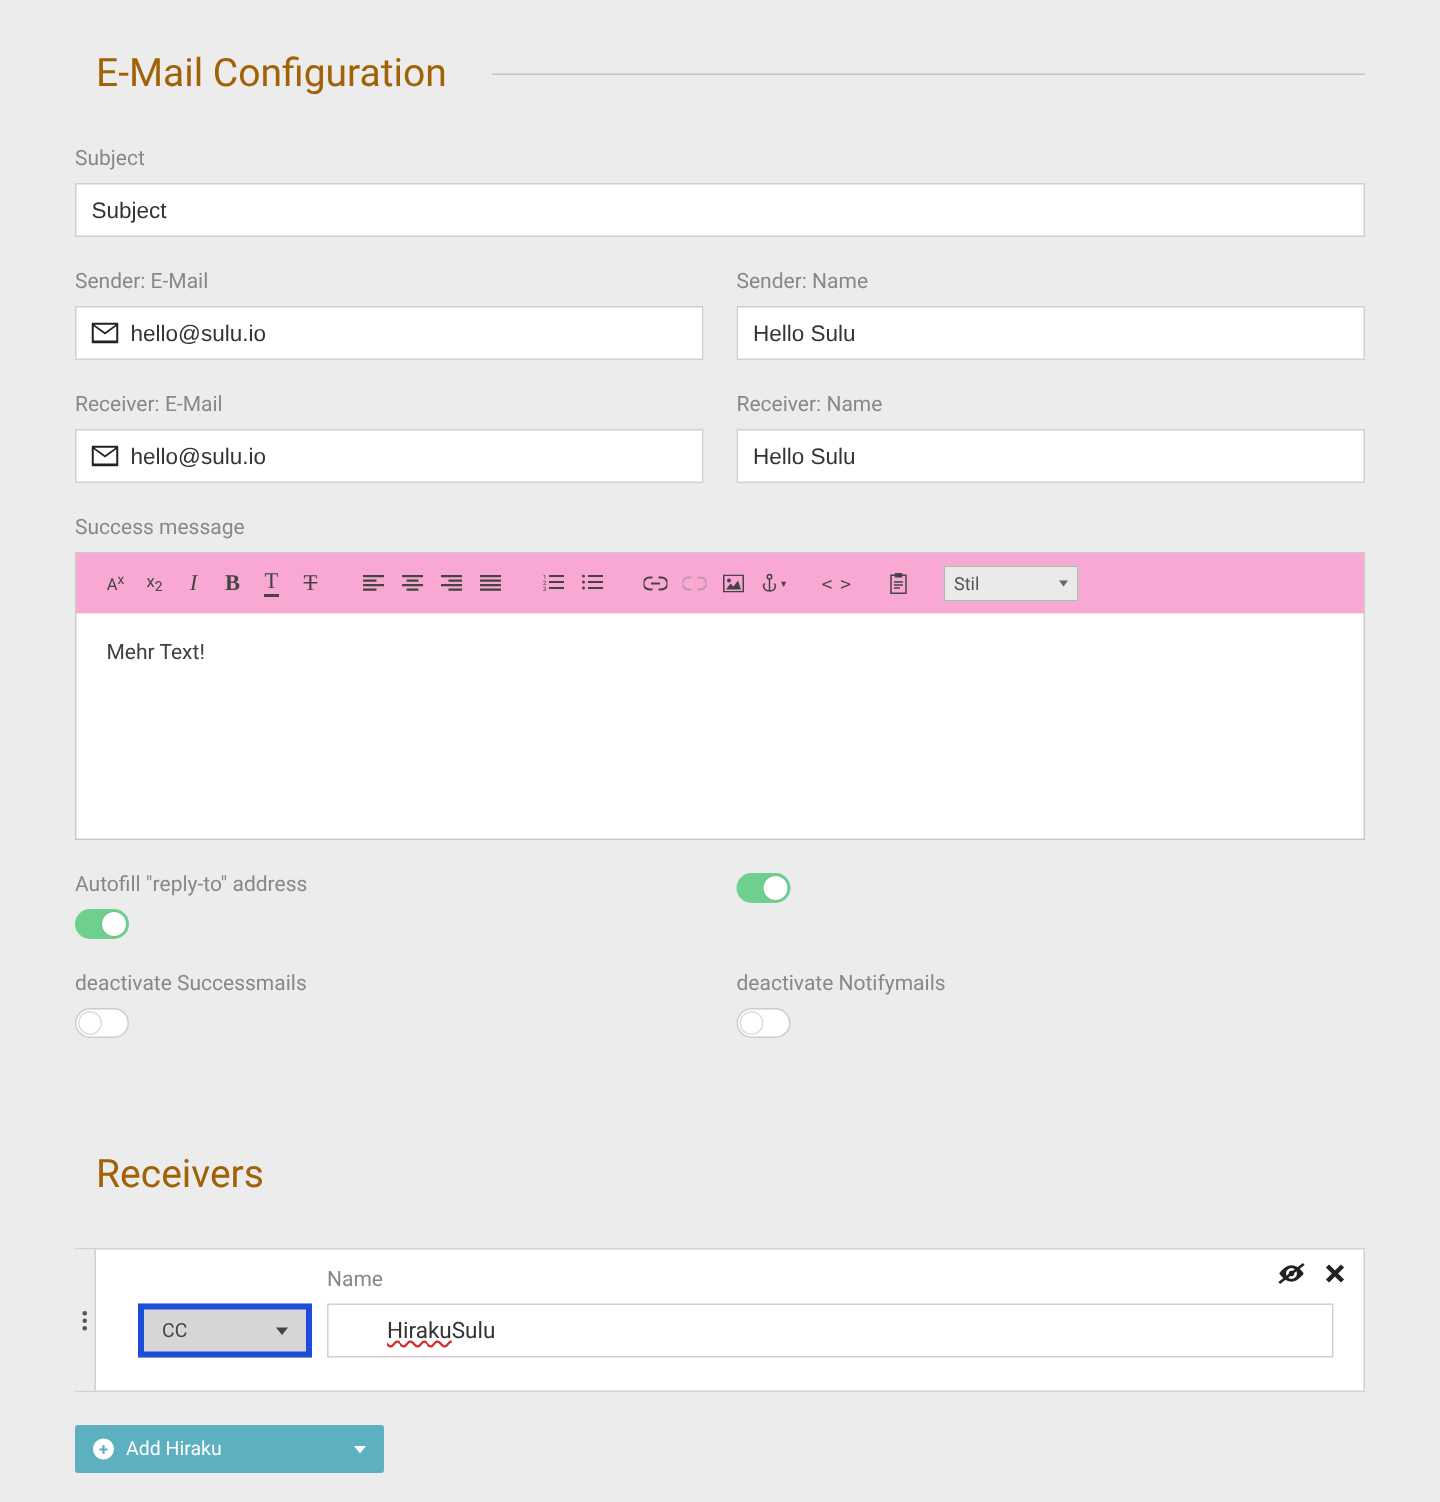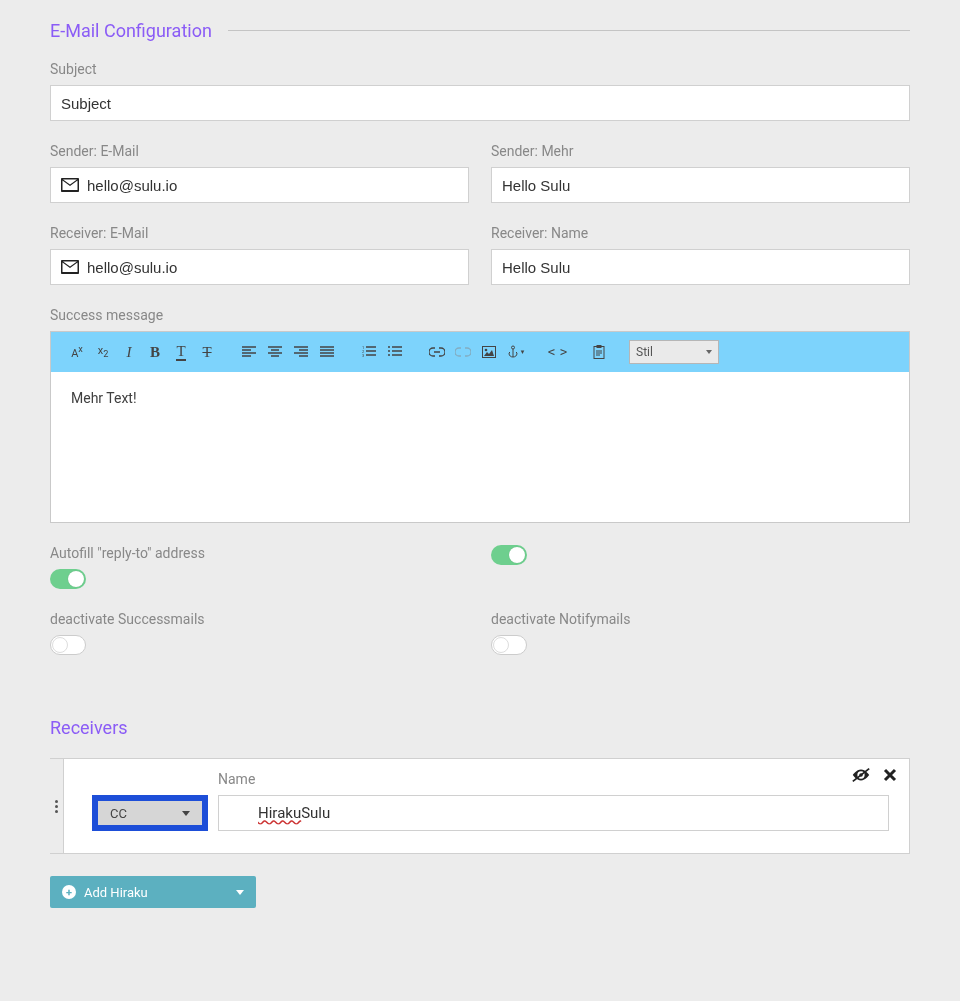--- a/index.html
+++ b/index.html
@@ -13,24 +13,24 @@
   .page {
     width: 960px;
     padding: 10px 50px 30px 50px;
   }
   .section-header {
     display: flex;
     align-items: center;
     margin: 10px 0 20px 0;
   }
   .section-title {
-    font-size: 18px;
+    font-size: 26px;
     font-weight: 400;
-    color: #8b5cf6;
-    margin: 0;
+    color: #a16207;
+    margin: 14px;
     padding-right: 16px;
   }
   .section-rule {
     flex: 1;
     height: 1px;
     background: #c4c4c4;
   }
   .label {
     color: #888;
     font-size: 14px;
@@ -78,21 +78,21 @@
   
   .editor {
     border: 1px solid #c9c9c9;
     background: #d8d8d8;
   }
   .toolbar {
     display: flex;
     align-items: center;
     padding: 6px 6px;
     gap: 2px;
-    background: #7dd3fc;
+    background: #f9a8d4;
   }
   .tb-group {
     display: flex;
     align-items: center;
     gap: 2px;
     padding: 0 8px;
   }
   .tb-btn {
     width: 24px;
     height: 28px;
@@ -190,21 +190,21 @@
   }
   .receiver-grid {
     display: flex;
     gap: 22px;
     align-items: flex-end;
   }
   .type-select {
     width: 116px;
     height: 36px;
     background: #d6d6d6;
-    border: 6px solid #1d4ed8;
+    border: 4px solid #1d4ed8;
     display: flex;
     align-items: center;
     justify-content: space-between;
     padding: 0 12px;
     font-size: 13px;
     color: #444;
     cursor: pointer;
   }
   .type-select .caret {
     width: 0; height: 0; border-left: 4px solid transparent; border-right: 4px solid transparent; border-top: 5px solid #444;
@@ -257,21 +257,21 @@
       <div class="input-icon-wrap">
         <span class="input-icon">
           <svg width="18" height="14" viewBox="0 0 18 14">
               <path fill="#222" d="M1 0h16c.55 0 1 .45 1 1v12c0 .55-.45 1-1 1H1c-.55 0-1-.45-1-1V1c0-.55.45-1 1-1zm.5 2.5V12h15V2.5L9 8 1.5 2.5zM16 1.5H2L9 6.5 16 1.5z"></path>
             </svg>
         </span>
         <input class="text-input" value="hello@sulu.io" style="">
       </div>
     </div>
     <div class="col field">
-      <label class="label">Sender: Mehr</label>
+      <label class="label">Sender: Name</label>
       <input class="text-input" value="Hello Sulu" style="">
     </div>
   </div>
 
   <div class="row">
     <div class="col field">
       <label class="label">Receiver: E-Mail</label>
       <div class="input-icon-wrap">
         <span class="input-icon">
           <svg width="18" height="14" viewBox="0 0 18 14">

